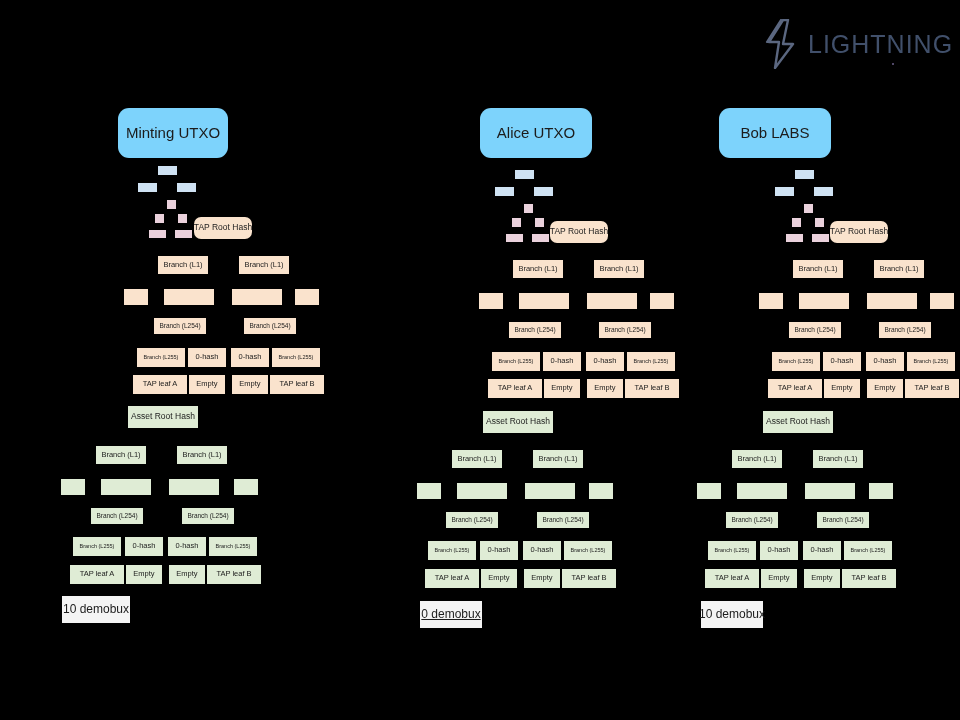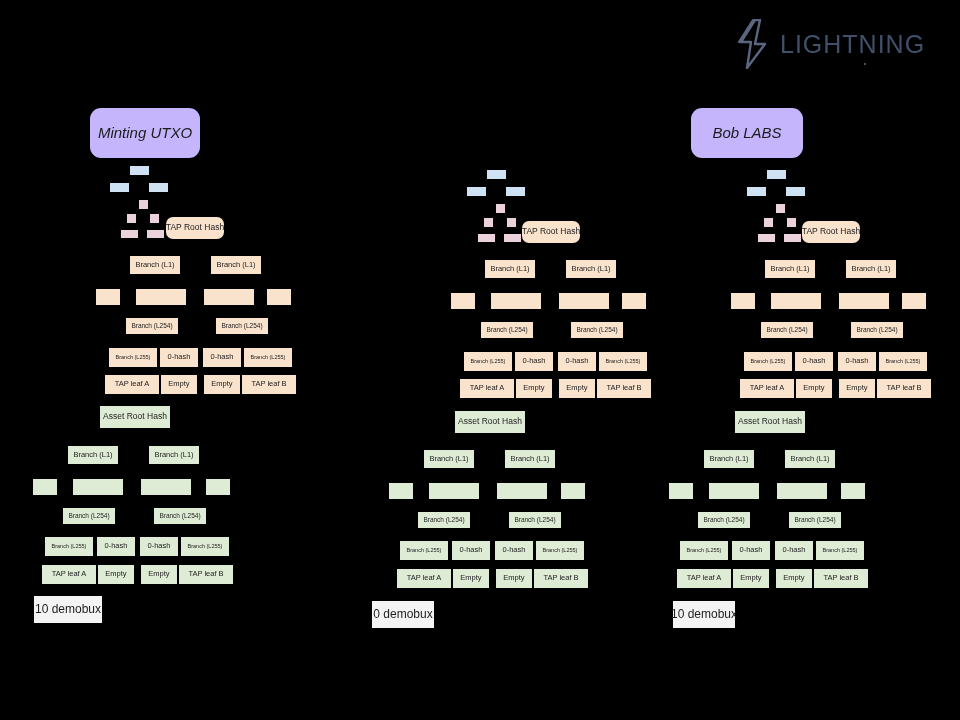--- a/index.html
+++ b/index.html
@@ -15,20 +15,21 @@
     overflow: hidden;
     font-family: "Liberation Sans", sans-serif;
     color: #1a1a1a;
   }
 
   #stage {
     position: relative;
     width: 763px;
     height: 720px;
     background: #000000;
+    margin-left: 28px;
   }
 
   
   .logo {
     position: absolute;
     left: 736px;
     top: 14px;
     width: 190px;
     height: 60px;
     display: flex;
@@ -71,24 +72,23 @@
     align-items: center;
     justify-content: center;
     text-align: center;
     font-family: "Liberation Sans", sans-serif;
     color: #1c1c1c;
     line-height: 1.1;
     white-space: nowrap;
   }
 
   .hdr {
-    background: #c4b5fd;
+    background: #7dd3fc;
     border-radius: 11px;
     font-size: 15px;
-    font-style: italic;
   }
   .hdr-sq {
     background: #fae3cd;
     border-radius: 0;
     font-size: 15px;
   }
 
   .peach {
     background: #fae3cd;
   }
@@ -126,20 +126,23 @@
       <div class="logo-line">LIGHTNING</div>
     </div>
     <div class="logo-dot"></div>
   </div>
 
   <div class="node hdr" style="left:90px; top:108px; width:110px; height:50px;">
     <span>Minting UTXO</span>
   </div>
 
 
+  <div class="node hdr" style="left:452px; top:108px; width:112px; height:50px;">
+    <span>Alice UTXO</span>
+  </div>
 
   <div class="node hdr" style="left:691px; top:108px; width:112px; height:50px;">
     <span>Bob LABS</span>
   </div>
 
   <div class="node blue-blk" style="left:130px; top:166px; width:19px; height:9px;"></div>
   <div class="node blue-blk" style="left:110px; top:183px; width:19px; height:9px;"></div>
   <div class="node blue-blk" style="left:149px; top:183px; width:19px; height:9px;"></div>
   <div class="node pink-blk" style="left:139px; top:200px; width:9px; height:9px;"></div>
   <div class="node pink-blk" style="left:127px; top:214px; width:9px; height:9px;"></div>
@@ -349,21 +352,21 @@
   <div class="node green f9" style="left:453px; top:569px; width:36px; height:19px;">
     <span>Empty</span>
   </div>
   <div class="node green f9" style="left:496px; top:569px; width:36px; height:19px;">
     <span>Empty</span>
   </div>
   <div class="node green f9" style="left:534px; top:569px; width:54px; height:19px;">
     <span>TAP leaf B</span>
   </div>
 
-  <div class="node white" style="left:372px; top:601px; width:62px; height:27px;">
+  <div class="node white" style="left:392px; top:601px; width:62px; height:27px;text-decoration:underline;">
     <span>0 demobux</span>
   </div>
 
   <div class="node blue-blk" style="left:767px; top:170px; width:19px; height:9px;"></div>
   <div class="node blue-blk" style="left:747px; top:187px; width:19px; height:9px;"></div>
   <div class="node blue-blk" style="left:786px; top:187px; width:19px; height:9px;"></div>
   <div class="node pink-blk" style="left:776px; top:204px; width:9px; height:9px;"></div>
   <div class="node pink-blk" style="left:764px; top:218px; width:9px; height:9px;"></div>
   <div class="node pink-blk" style="left:787px; top:218px; width:9px; height:9px;"></div>
   <div class="node pink-blk" style="left:758px; top:234px; width:17px; height:8px;"></div>

